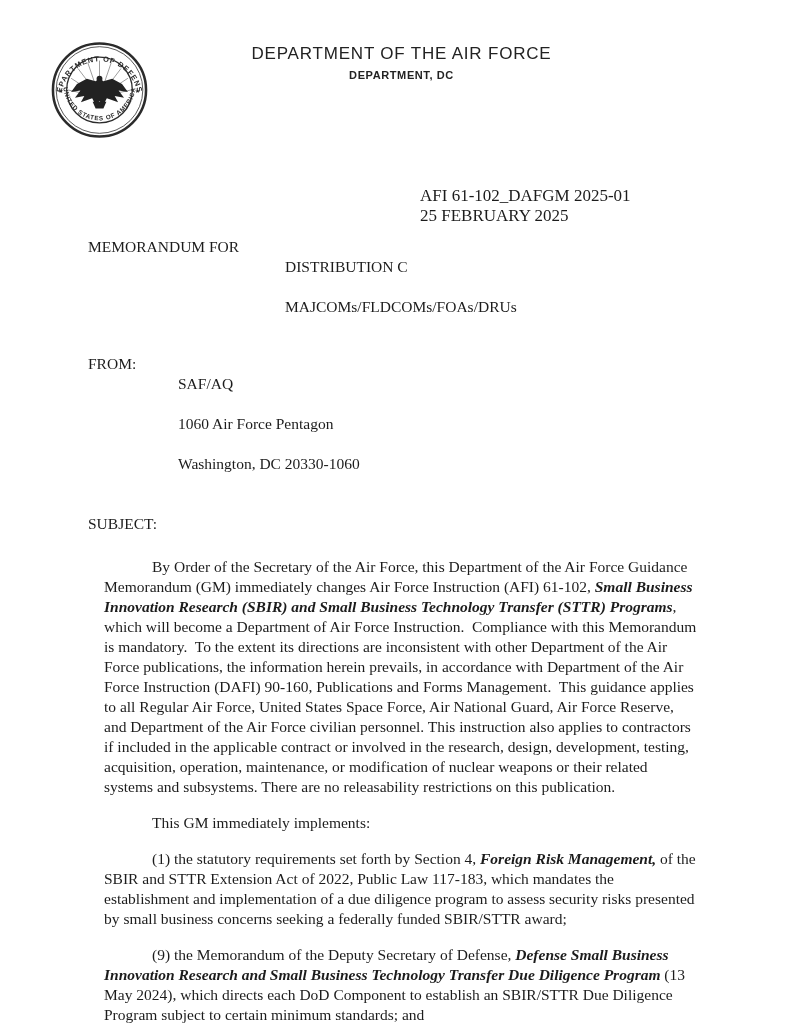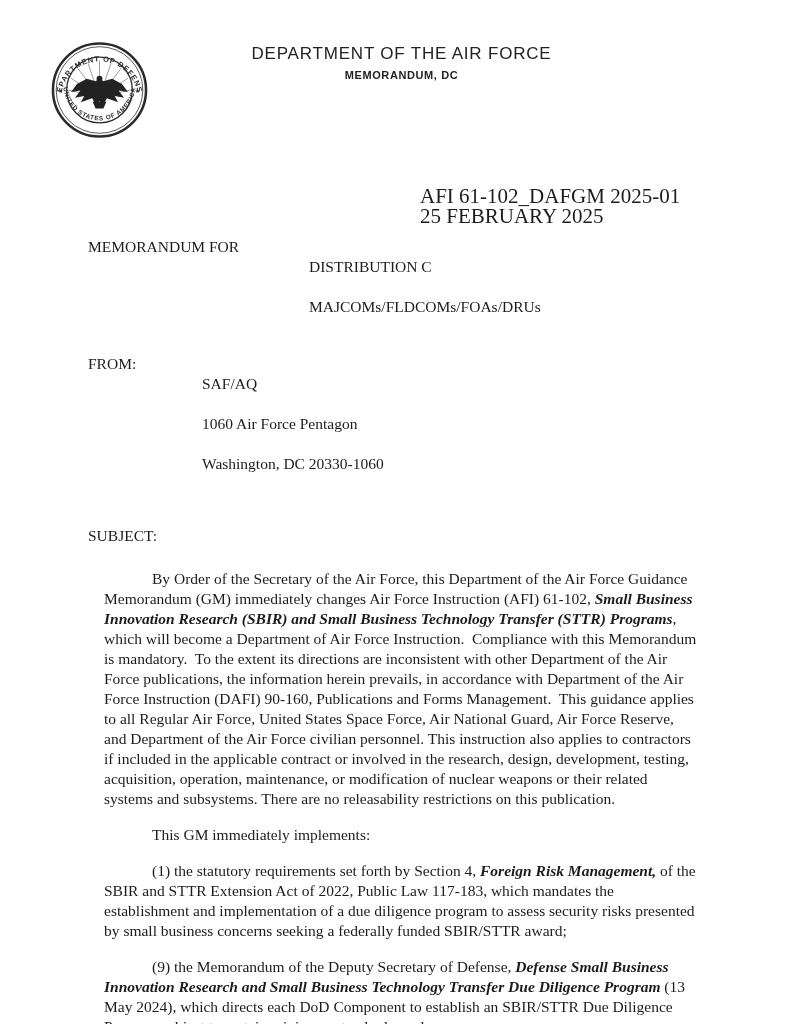--- a/index.html
+++ b/index.html
@@ -33,35 +33,35 @@
   .letterhead-sub {
     margin-top:5px;
     font-size:11px;
     font-weight:bold;
     letter-spacing:0.6px;
   }
 
   
   .refblock {
     position:absolute; left:420px; top:186px;
-    font-size:21px; line-height:20px;
+    font-size:17px; line-height:20px;
   }
 
   
   .content {
     position:absolute; left:88px; top:237px;
     width:628px;
     font-size:15.5px; line-height:20px;
   }
-  .fieldrow { display:flex; align-items:flex-start;gap:24px; }
+  .fieldrow { display:flex; align-items:flex-start; }
   .fieldrow .label { flex:none; white-space:nowrap; }
   .memo-for .label { width:166px; }
   .from-block { margin-top:17px; }
   .from-block .label { width:59px; }
-  .subject-block { margin-top:32px; }
+  .subject-block { margin-top:20px; }
   .subject-block .label { width:85px; }
   .subject-block .value { width:506px; }
   .value { white-space:pre-wrap; }
 
   .paragraphs { margin-top:23px; }
   .para {
     margin:16px;
     text-indent:48px;
     white-space:pre-wrap;
   }
@@ -112,21 +112,21 @@
       <g fill="#222222">
         <circle cx="50" cy="38.5" r="3"></circle>
         <path d="M50 38 L54 41 L63 38.5 L73 44 L79 52 L69.5 50.5 L75 58 L65.5 56 L69 62.5 L57.5 58.5 L54 65 L50 61.5 L46 65 L42.5 58.5 L31 62.5 L34.5 56 L25 58 L30.5 50.5 L21 52 L27 44 L37 38.5 L46 41 Z"></path>
         <path d="M43 62 L57 62 L54 69 L46 69 Z"></path>
       </g>
     </svg>
   </div>
 
   <div class="letterhead">
     <div class="letterhead-title">DEPARTMENT OF THE AIR FORCE</div>
-    <div class="letterhead-sub">MEMORANDUM, DC</div>
+    <div class="letterhead-sub">DEPARTMENT, DC</div>
   </div>
 
   <div class="refblock">
     <div>AFI 61-102_DAFGM 2025-01</div>
     <div>25 FEBRUARY 2025</div>
   </div>
 
   <div class="content">
 
     <div class="fieldrow memo-for">

